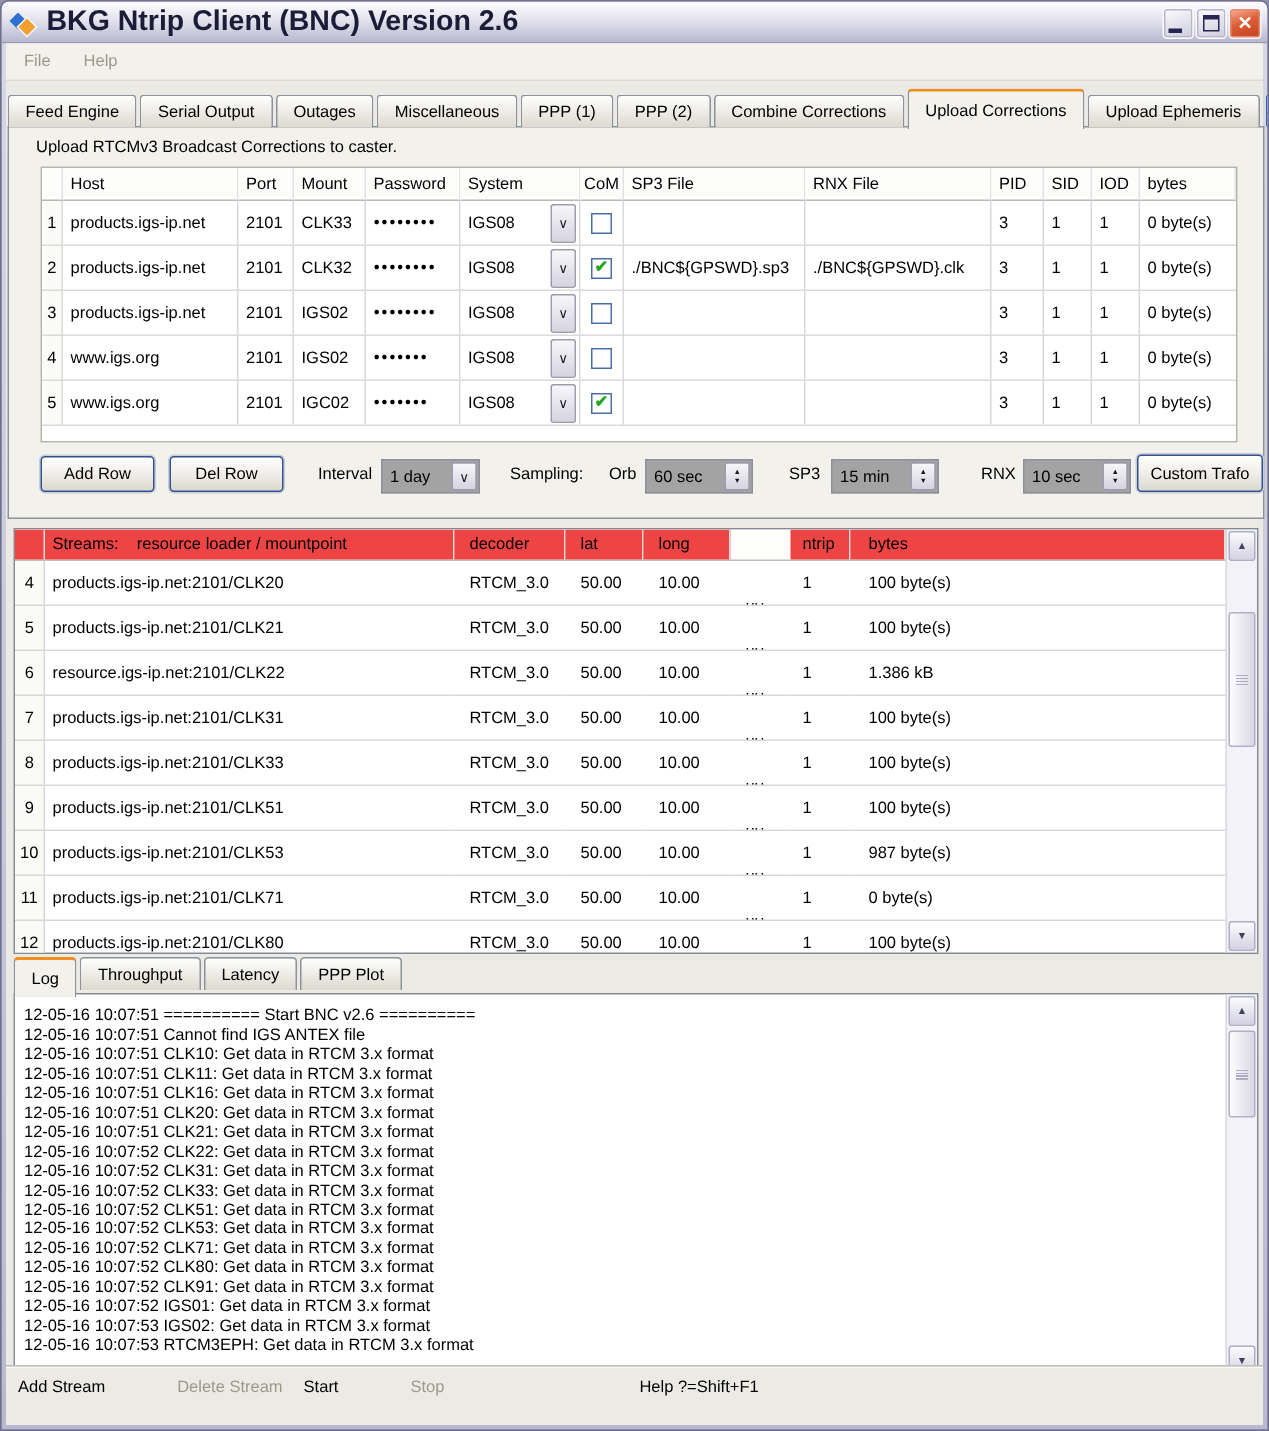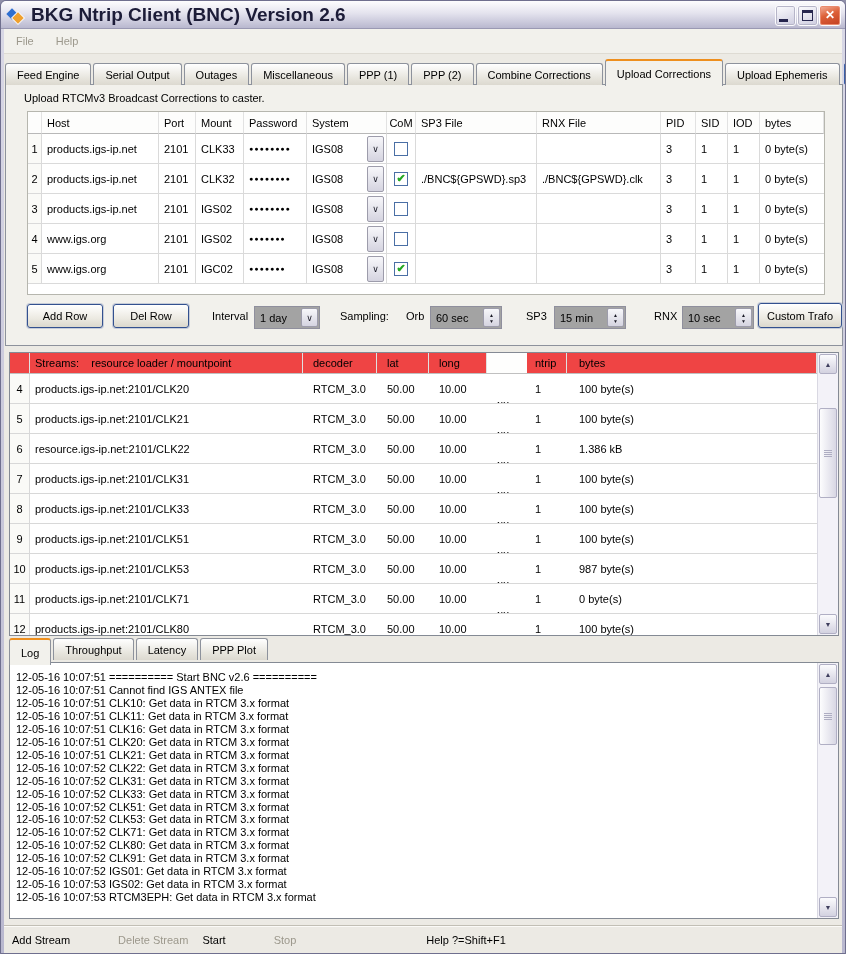--- a/index.html
+++ b/index.html
@@ -112,21 +112,21 @@
   .thumb-streams{top:33px;height:90px;}
   .thumb-log{top:2px;height:58px;}
 
   
   .btabbar{position:absolute;left:8px;top:637px;height:25px;display:flex;align-items:flex-start;z-index:2;}
   .logbox{position:absolute;left:8px;top:661px;width:830px;height:257px;background:#fff;border:1px solid #848a94;overflow:hidden;}
   .loglines{position:absolute;left:6px;top:8px;right:24px;}
   .logline{line-height:12.95px;white-space:pre;}
 
   
-  .statusbar{position:absolute;left:3px;right:3px;bottom:0;height:28px;background:#eceae4;
+  .statusbar{position:absolute;left:3px;right:3px;bottom:15px;height:28px;background:#eceae4;
     border-top:1px solid #c2bfb5;box-shadow:inset 0 1px 0 #fbfaf7;display:flex;align-items:center;}
   .sb-item{margin-left:14px;white-space:nowrap;}
   .sb-item.first{margin-left:8px;}
   .sb-item.disabled{color:#9c988c;margin-left:48px;}
   .sb-help{margin-left:130px;}
   i{font-style:normal;}
 </style>
 </head>
 <body>
 

